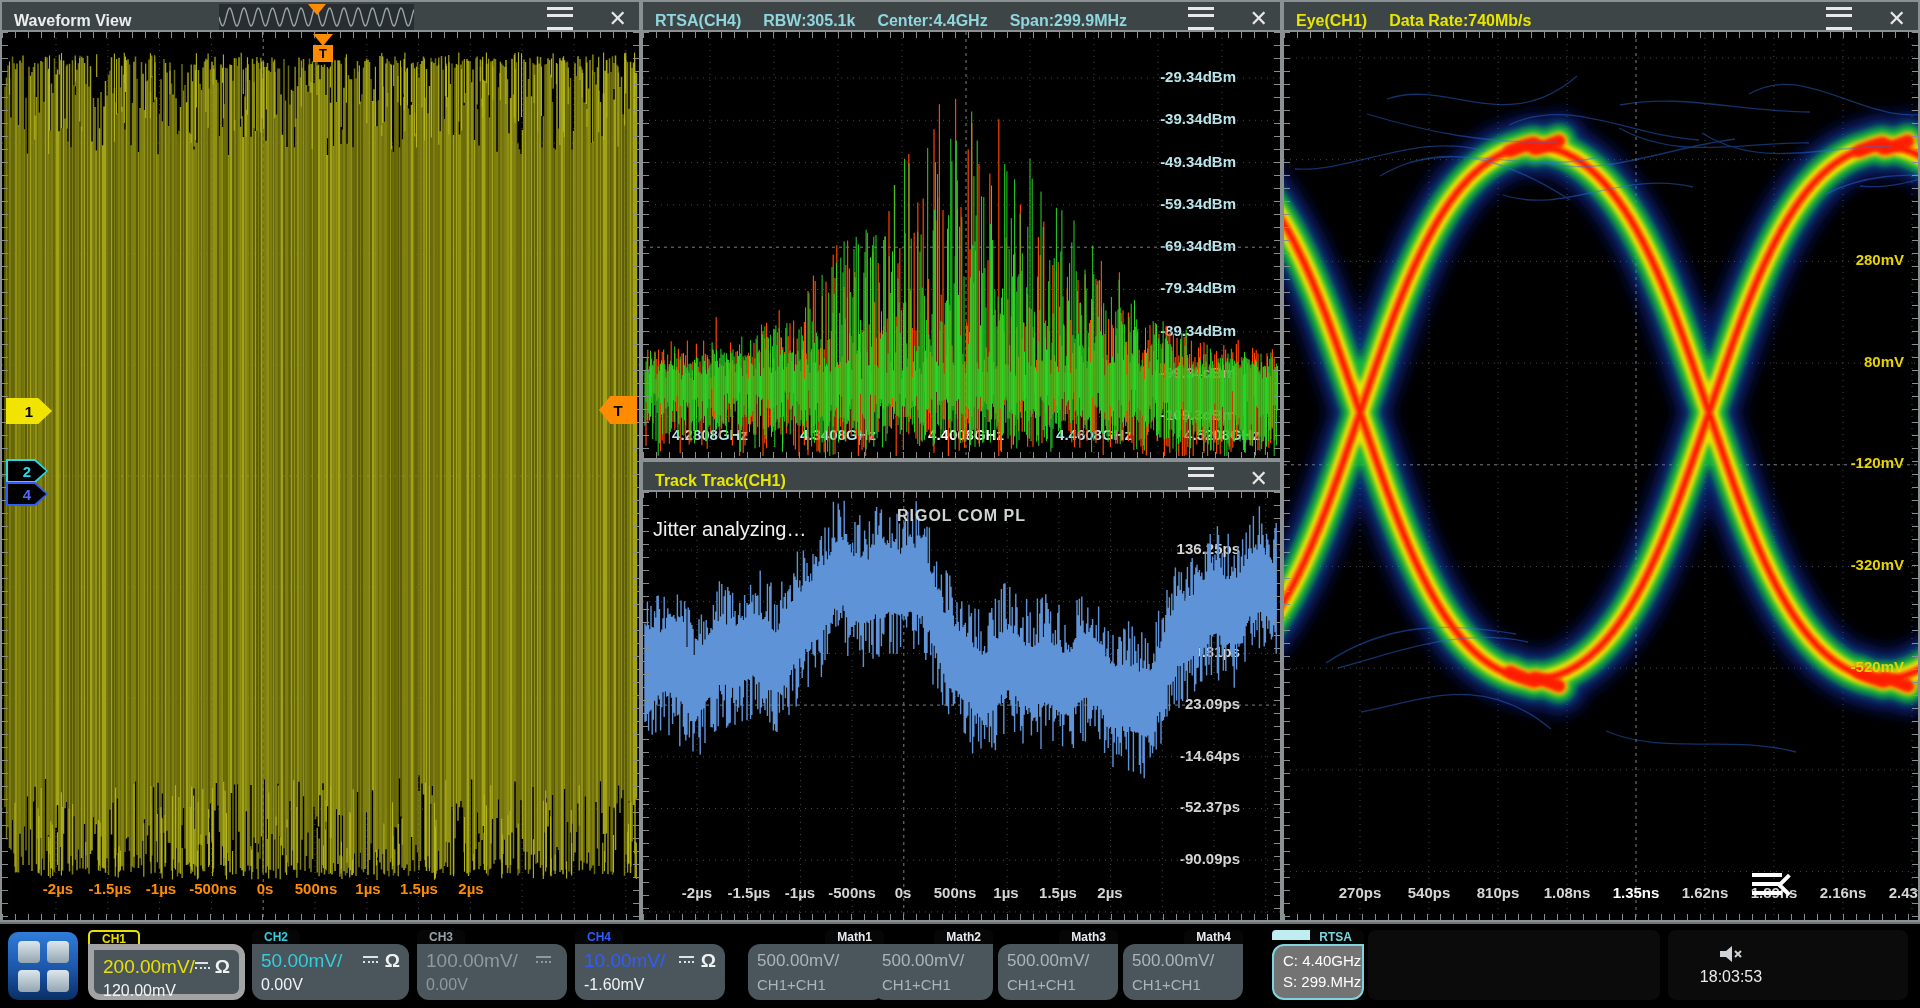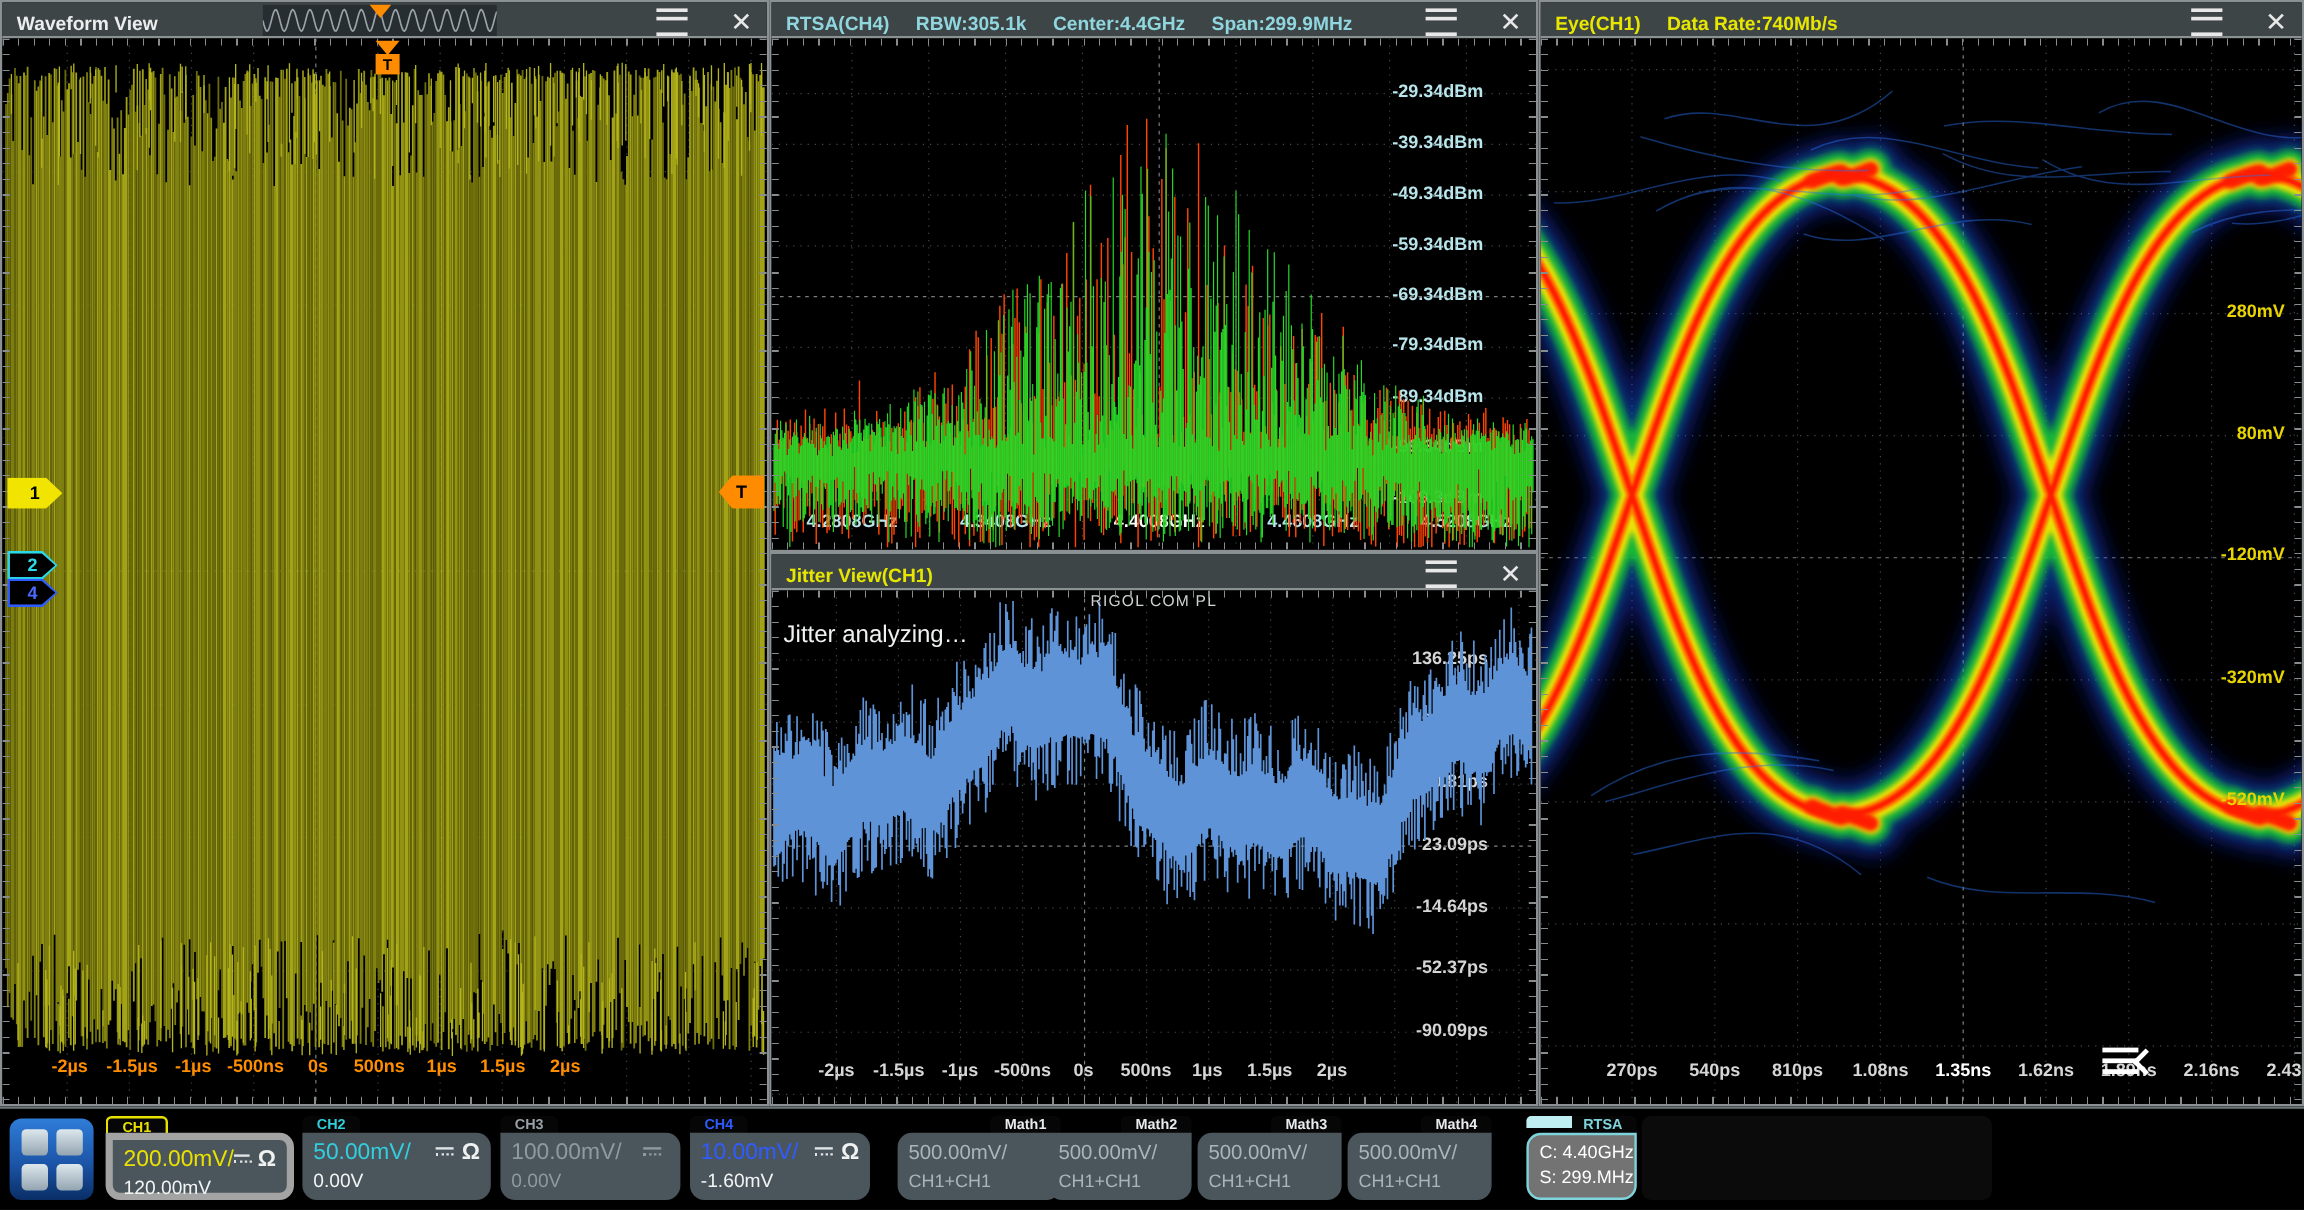--- a/index.html
+++ b/index.html
@@ -39,21 +39,21 @@
   .trig .tbox{margin:-1px auto 0;width:20px;height:17px;background:#ff8c00;color:#000;
               font-size:13px;font-weight:700;display:flex;align-items:center;justify-content:center}
   
   .tag{position:absolute;z-index:7;display:flex;align-items:center;justify-content:center;
        font-weight:700;font-size:15px;cursor:pointer}
   .tagR{clip-path:polygon(0 0,70% 0,100% 50%,70% 100%,0 100%)}
   .tagL{clip-path:polygon(100% 0,30% 0,0 50%,30% 100%,100% 100%)}
   .tag .inner{position:absolute;inset:2px;clip-path:inherit;background:#000;display:flex;
               align-items:center;justify-content:center}
   .jstatus{position:absolute;left:10px;top:26px;font-size:20px;color:#f0f2f2;z-index:5}
-  .wmark{position:absolute;left:50%;top:1px;transform:translateX(-50%);font-size:13px;font-weight:400;
+  .wmark{position:absolute;left:50%;top:15px;transform:translateX(-50%);font-size:16px;font-weight:700;
          color:#cfd3d3;z-index:5;letter-spacing:1px}
   
   .collapse{position:absolute;left:468px;top:838px;width:46px;height:32px;z-index:7;cursor:pointer}
   .collapse .b{position:absolute;left:0;width:30px;height:4px;background:#fff}
   .collapse .b1{top:3px}.collapse .b2{top:12px}.collapse .b3{top:21px}
   .collapse .chv{position:absolute;right:2px;top:7px;width:12px;height:12px;
                  border-left:4px solid #fff;border-bottom:4px solid #fff;transform:rotate(45deg)}
   
   .bbar{position:absolute;left:0;top:922px;width:1920px;height:86px;background:#000;
         border-top:2px solid #6d7477;box-sizing:border-box}
@@ -215,21 +215,21 @@
         </svg>
       <div class="rul rulh rult"></div>
       <div class="rul rulh rulb"></div>
       <div class="rul rulv rull"></div>
       <div class="rul rulv rulr"></div>
     </div>
   </section>
 
   <section class="panel" style="left:641px;top:460px;width:641px;height:462px">
     <header>
-      <span class="ptitle yel">Jitter View(CH1)</span>
+      <span class="ptitle yel">Track Track(CH1)</span>
       <span class="ham"></span>
       <span class="xicon">✕</span>
     </header>
     <div class="plot">
       <span class="wmark">RIGOL COM PL</span>
       <span class="jstatus">Jitter analyzing…</span>
       <div class="zlow">
         <span class="ylab gry" style="right:40px;top:48px">136.25ps</span>
         <span class="ylab gry" style="right:40px;top:100px">98.53ps</span>
         <span class="ylab gry" style="right:40px;top:151px">60.81ps</span>
@@ -453,14 +453,23 @@
       <div class="strip"></div>
       <div class="tab tabR">RTSA</div>
       <div class="body">
         <div class="l1r">C: 4.40GHz</div>
         <div class="l2r">S: 299.MHz</div>
       </div>
     </div>
 
     <div class="emptybox"></div>
 
+    <div class="clockbox">
+      <div class="inner">
+        <svg width="26" height="20" viewBox="0 0 26 20">
+          <polygon points="2,7 8,7 14,2 14,18 8,13 2,13" fill="#cdd3d7"></polygon>
+          <path d="M17,7 L23,13 M23,7 L17,13" stroke="#cdd3d7" stroke-width="2" fill="none"></path>
+        </svg>
+        <div class="time">18:03:53</div>
+      </div>
+    </div>
   </footer>
 </div>
 
 </body></html>

